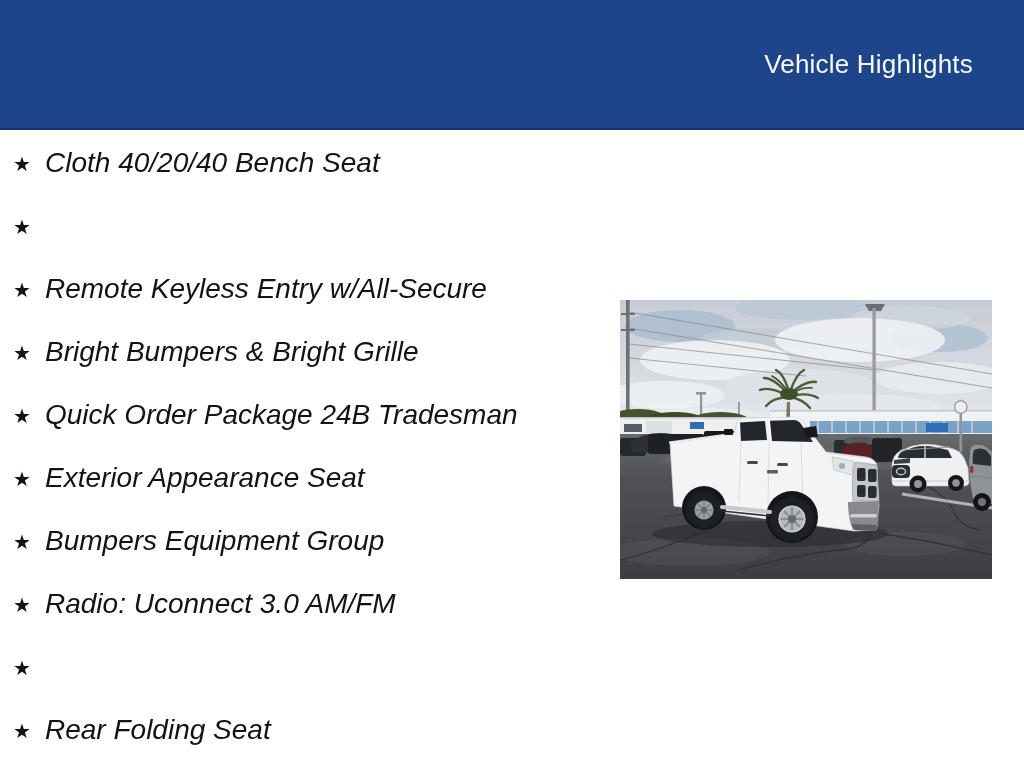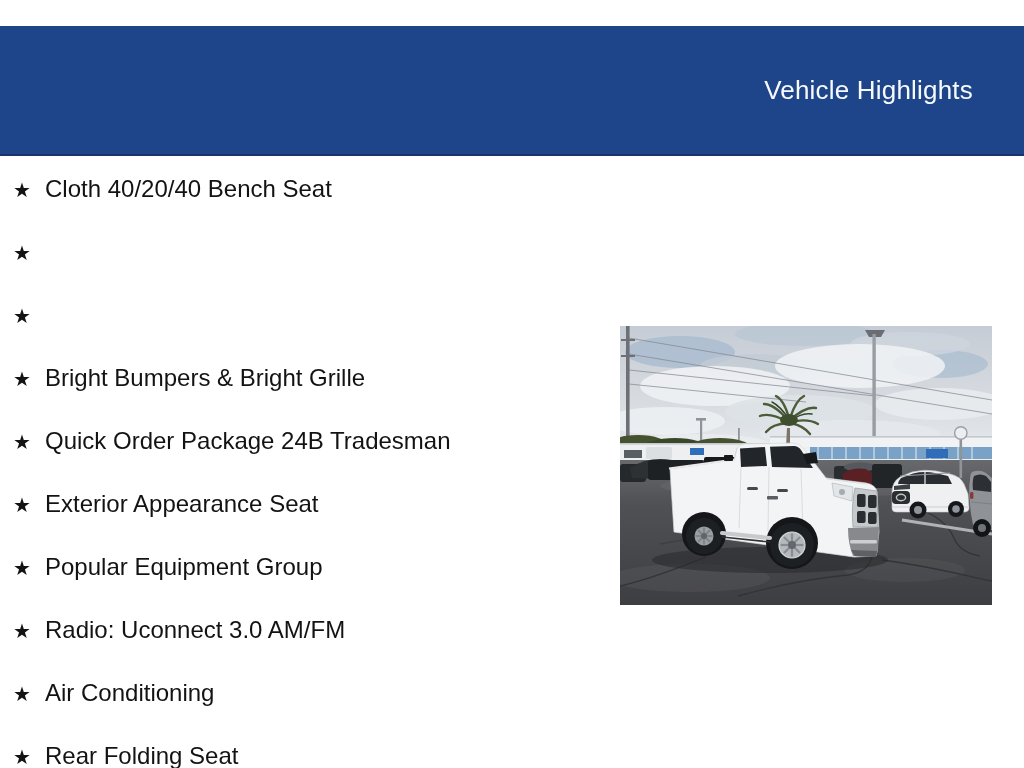--- a/index.html
+++ b/index.html
@@ -2,21 +2,21 @@
 <html style="--header-bg: #1e4489; --header-edge: #16336e; --title-color: #f7fafc; --text-color: #131313; --page-bg: #ffffff;"><head>
 <meta charset="utf-8">
 <style>
   html, body { margin:0; padding:0; }
   body {
     width:1024px; height:768px;
     background: var(--page-bg, #ffffff);
     font-family: "Liberation Sans", "DejaVu Sans", sans-serif;
     position:relative; overflow:hidden;
   }
-  .slide { position:absolute; inset:0;margin-top:26px; }
+  .slide { position:absolute; inset:0; }
   .header {
     position:absolute; top:0; left:0; width:1024px; height:130px;
     background: var(--header-bg, #1e4489);
     border-bottom: 2px solid var(--header-edge, #16336e);
     box-sizing:content-box;
     display:flex; align-items:center; justify-content:flex-end;
     padding-right:51px; box-sizing:border-box;
   }
   .title {
     margin:0; font-size:26px; font-weight:400; letter-spacing:.2px;
@@ -27,22 +27,23 @@
     list-style:none; width:600px;
   }
   .item { height:63px; display:flex; align-items:center; padding-left:13px; }
   .star {
     width:32px; flex:0 0 32px;
     font-family:"DejaVu Sans", sans-serif;
     font-size:20px; line-height:1;
     color: var(--text-color, #131313);
   }
   .label {
-    font-size:24px; line-height:1.1; white-space:nowrap;
+    font-size:28px; line-height:1.1; white-space:nowrap;
     color: var(--text-color, #131313);
+    font-style: italic;
   }
   .photo {
     position:absolute; left:620px; top:300px; width:372px; height:279px;
     margin:0; overflow:hidden;
   }
   .photo svg { display:block; }
 </style>
 </head>
 <body>
 
@@ -55,44 +56,44 @@
   <ul class="highlights">
     <li class="item">
       <span class="star">★</span>
       <span class="label">Cloth 40/20/40 Bench Seat</span>
     </li>
     <li class="item">
       <span class="star">★</span>
     </li>
     <li class="item">
       <span class="star">★</span>
+      <span class="label">Remote Keyless Entry w/All-Secure</span>
     </li>
     <li class="item">
       <span class="star">★</span>
       <span class="label">Bright Bumpers &amp; Bright Grille</span>
     </li>
     <li class="item">
       <span class="star">★</span>
       <span class="label">Quick Order Package 24B Tradesman</span>
     </li>
     <li class="item">
       <span class="star">★</span>
       <span class="label">Exterior Appearance Seat</span>
     </li>
     <li class="item">
       <span class="star">★</span>
-      <span class="label">Popular Equipment Group</span>
+      <span class="label">Bumpers Equipment Group</span>
     </li>
     <li class="item">
       <span class="star">★</span>
       <span class="label">Radio: Uconnect 3.0 AM/FM</span>
     </li>
     <li class="item">
       <span class="star">★</span>
-      <span class="label">Air Conditioning</span>
     </li>
     <li class="item">
       <span class="star">★</span>
       <span class="label">Rear Folding Seat</span>
     </li>
   </ul>
 
   <figure class="photo" role="img" aria-label="White Ram 1500 Quad Cab pickup truck parked in a dealership parking lot under a cloudy sky">
     <svg viewBox="0 0 372 279" width="372" height="279" xmlns="http://www.w3.org/2000/svg">
       <defs>

